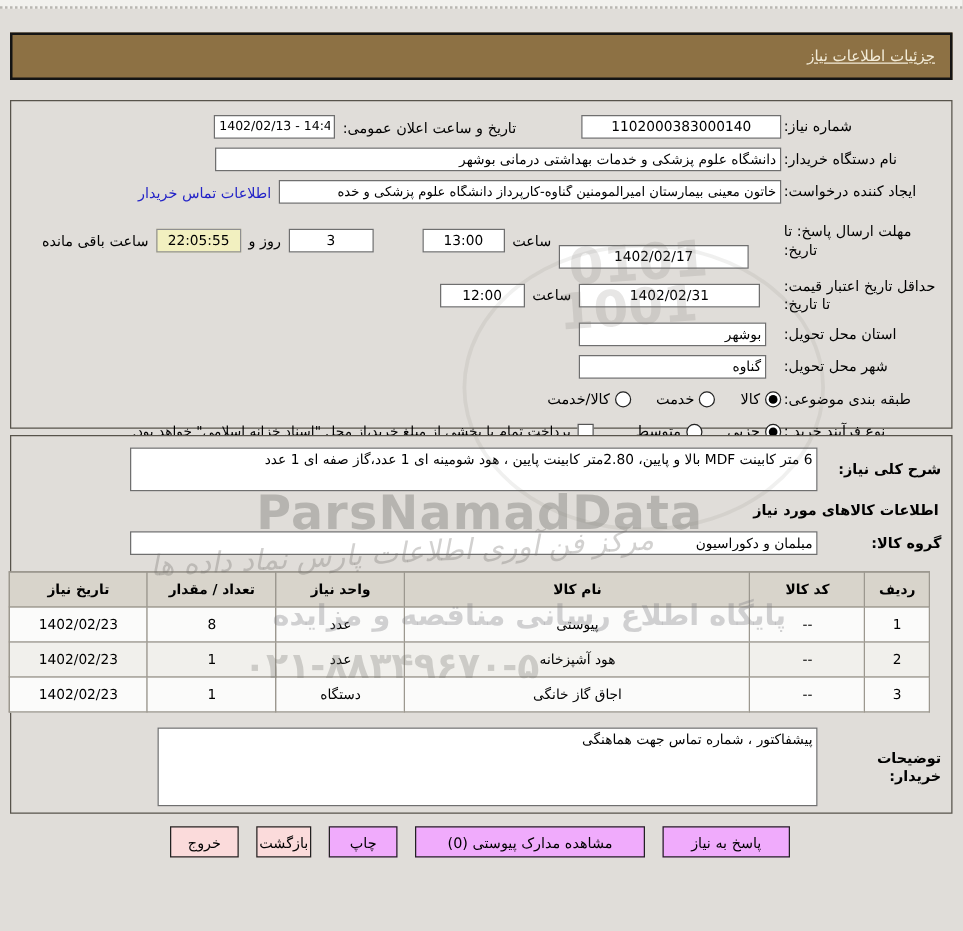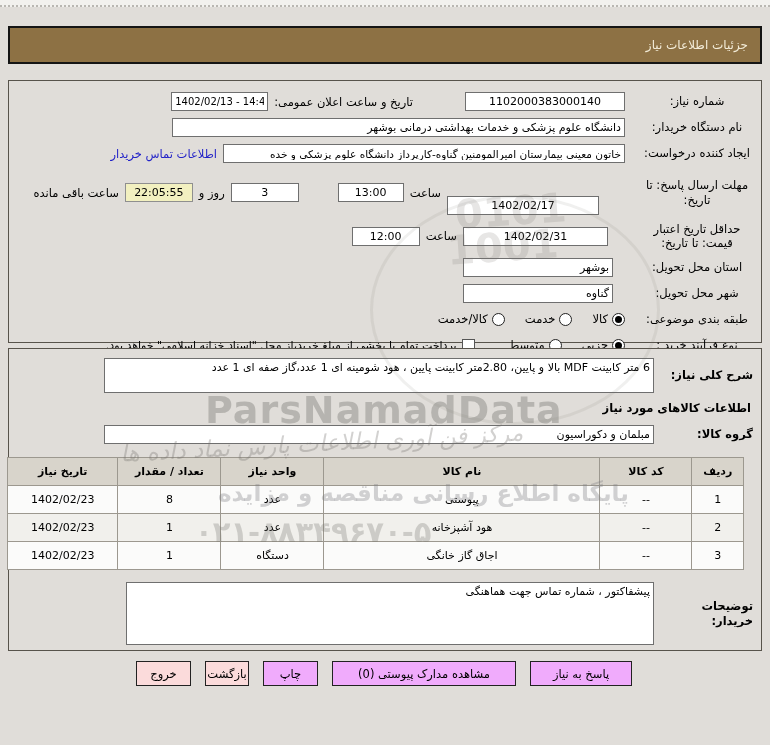--- a/index.html
+++ b/index.html
@@ -10,27 +10,27 @@
     font-family:"DejaVu Sans", sans-serif;
     font-size:11.5px;
     color:#000;
     overflow:hidden;
     direction:rtl;
   }
   .top-strip { position:absolute; top:0; left:0; right:0; height:7px; background:#f2f1ee; border-bottom:2px dotted #b9b7b2; }
   .title-bar {
     position:absolute; top:26px; left:8px; right:8px; height:38px;
     background:#8d7144; border:2px solid #141414; color:#f3ecd8;
-    display:flex; align-items:center; padding:0 12px; font-size:12px;
+    display:flex; align-items:center; padding:0 12px; font-size:12px;text-decoration:underline;
   }
   .panel { position:absolute; left:8px; right:8px; border:1px solid #57534b; background:#e0ddd9; }
   .panel1 { top:80px; height:263px; padding:11px 9px 4px 6px; }
   .panel2 { top:348px; height:303px; padding:9px 8px 6px 6px; }
   .frow { display:flex; align-items:center; margin-bottom:7px; min-height:19px; }
-  .flabel { width:127px; flex:0 0 127px; text-align:center; line-height:1.25; padding-left:17px; }
+  .flabel { width:127px; flex:0 0 127px; text-align:left; line-height:1.25; padding-left:2px; }
   .flabel2 { width:99px; flex:0 0 99px; font-weight:bold; text-align:right; line-height:1.25; padding-left:4px; }
   input.box, .valbox {
     background:#fff; border:1px solid #6f6f6f; height:19px; font-size:11px;
     font-family:"DejaVu Sans", sans-serif; padding:0 3px;
   }
   .ltr { direction:ltr; text-align:center; }
   .rtl-in { direction:rtl; text-align:right; }
   .timer {
     background:#f2f0c0; border:1px solid #8f8f8f; width:68px; height:19px;
     display:flex; align-items:center; justify-content:center; direction:ltr; font-size:11px;

